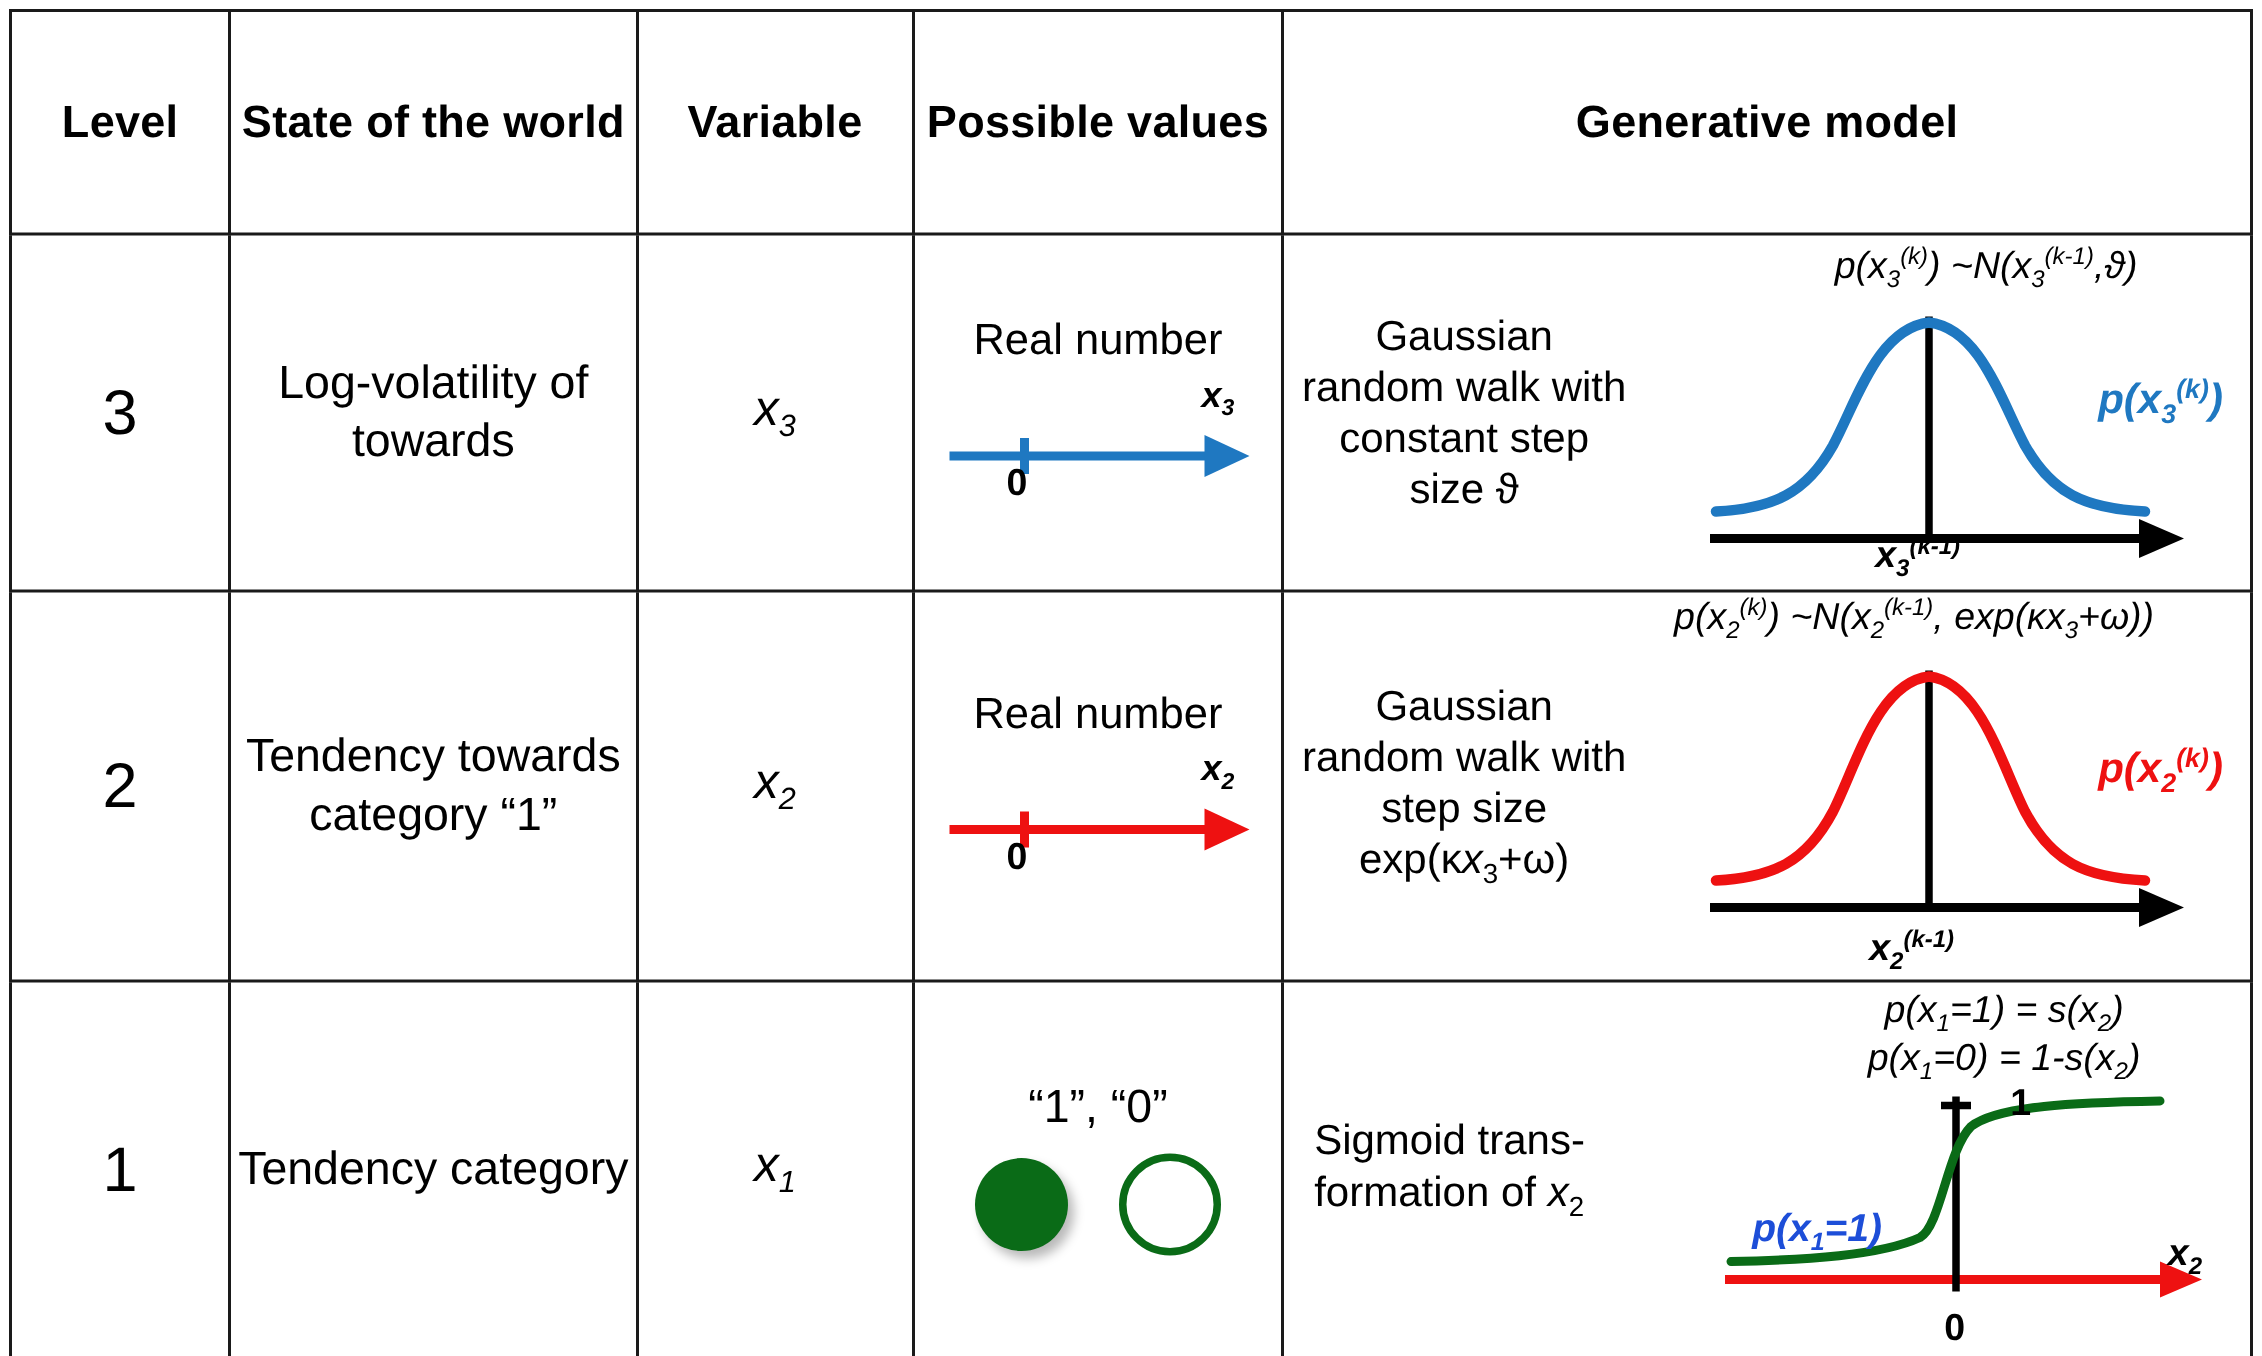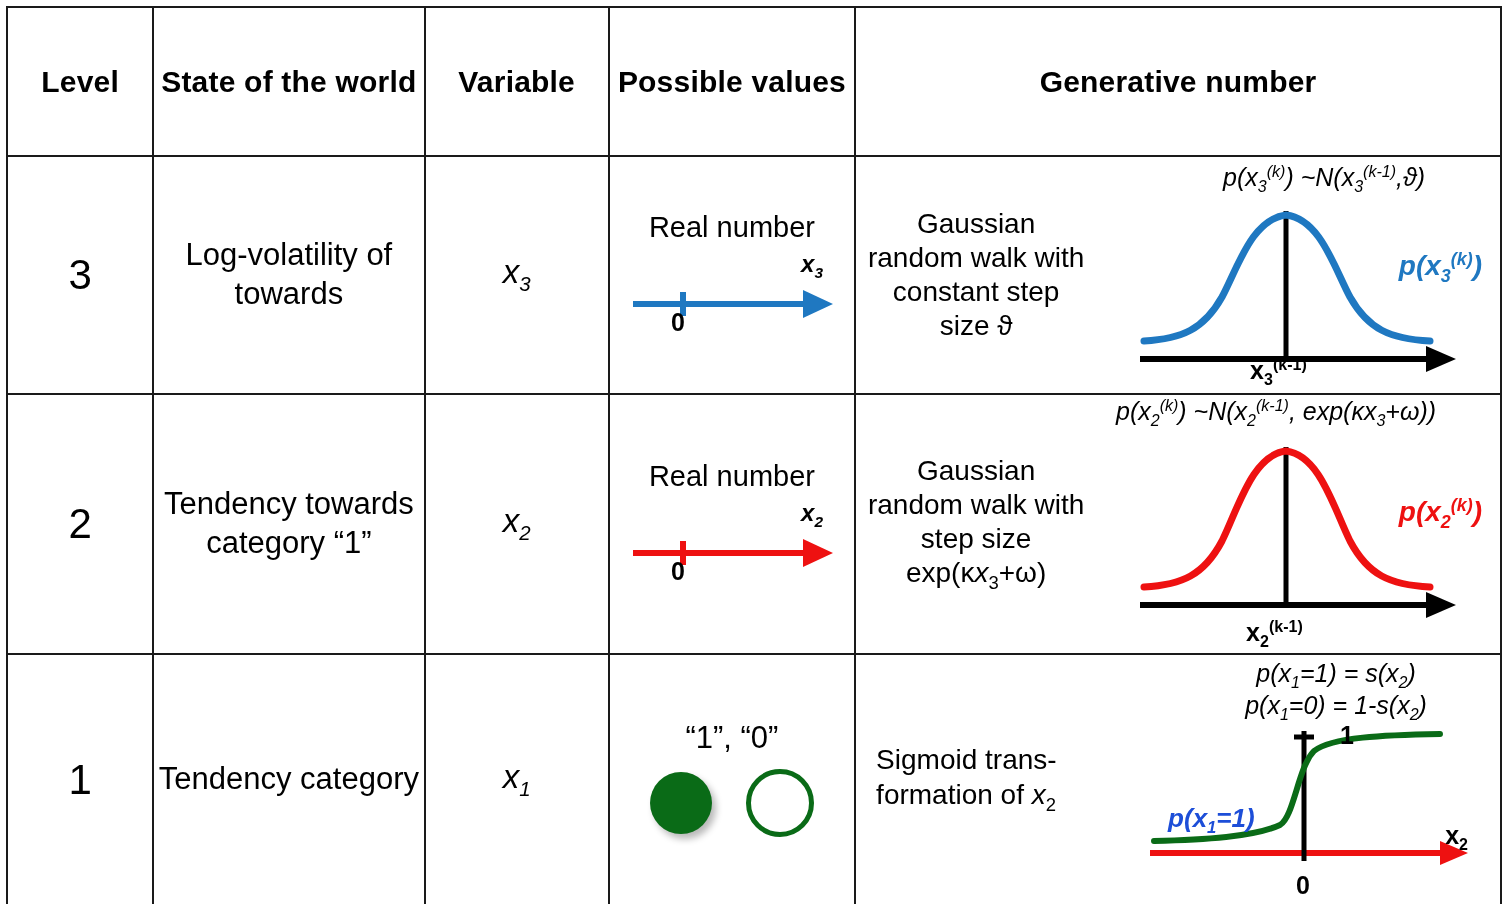--- a/index.html
+++ b/index.html
@@ -68,21 +68,21 @@
   }
   .formula sub{font-size:.64em;}
   .formula sup{font-size:.64em;}
 
   .curvelabel{
     position:absolute;font-weight:bold;font-style:italic;font-size:28px;white-space:nowrap;
   }
   .curvelabel sub{font-size:.64em;}
   .curvelabel sup{font-size:.64em;}
 
-  .tickbold{position:absolute;font-weight:bold;font-size:25px;white-space:nowrap;}
+  .tickbold{position:absolute;font-weight:bold;font-style:italic;font-size:25px;white-space:nowrap;}
   .tickbold sub{font-size:.64em;}
   .tickbold sup{font-size:.64em;}
   .plainbold{position:absolute;font-weight:bold;font-size:25px;}
 </style>
 </head>
 <body>
 
 <div class="sheet">
 <table class="hgf">
   <colgroup>
@@ -100,21 +100,21 @@
       <th>
         <div class="hdr-txt">State of the world</div>
       </th>
       <th>
         <div class="hdr-txt">Variable</div>
       </th>
       <th>
         <div class="hdr-txt">Possible values</div>
       </th>
       <th>
-        <div class="hdr-txt">Generative number</div>
+        <div class="hdr-txt">Generative model</div>
       </th>
     </tr>
   </thead>
   <tbody>
 
     <tr class="r3">
       <td>
         <div class="lvl">3</div>
       </td>
       <td>

